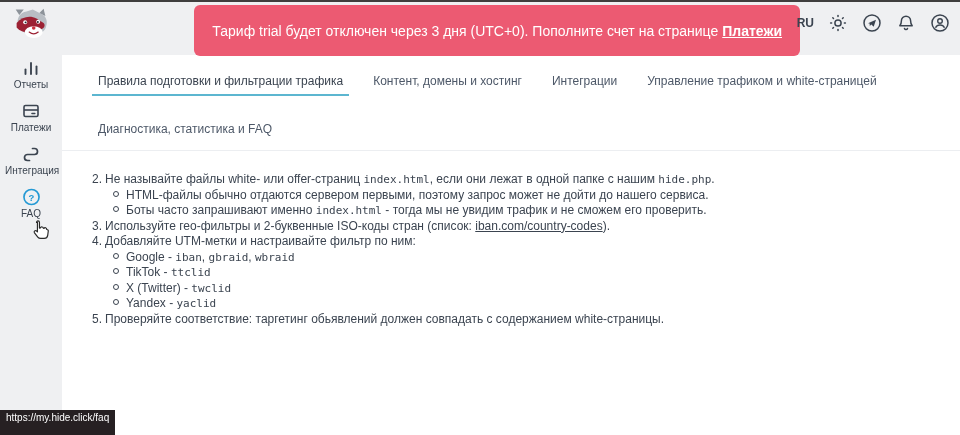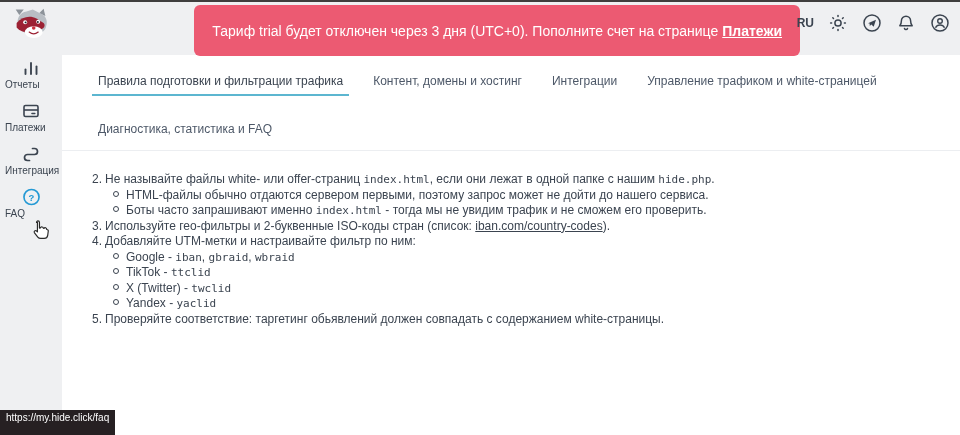--- a/index.html
+++ b/index.html
@@ -3,21 +3,21 @@
 <meta charset="utf-8">
 <style>
   html,body{margin:0;padding:0;}
   .page{position:relative;width:960px;height:435px;background:#ffffff;overflow:hidden;
         font-family:"Liberation Sans",sans-serif;color:#3b4450;}
   .top-edge{position:absolute;top:0;left:0;width:100%;height:2px;background:#3f3e3e;z-index:10;}
   .grey-top{position:absolute;top:0;left:0;width:100%;height:55px;background:#eff0f2;z-index:1;}
   .sidebar{position:absolute;top:0;left:0;width:62px;height:417px;background:#eff0f2;z-index:2;}
   .logo{display:block;margin:6px auto 0;width:40px;height:36px;}
   .nav{margin-top:16px;display:flex;flex-direction:column;align-items:center;}
-  .nav-item{width:52px;text-align:left;margin-bottom:11px;cursor:pointer;}
+  .nav-item{width:52px;text-align:center;margin-bottom:11px;cursor:pointer;}
   .nav-item .nicon{display:block;height:20px;margin:0 auto 1px;}
   .nav-label{font-size:10px;color:#3b4450;line-height:11px;}
   .card{position:absolute;left:62px;top:55px;width:898px;height:380px;background:#ffffff;
         border-top-left-radius:14px;z-index:3;}
   .banner{position:absolute;top:5px;right:160px;height:51px;display:flex;align-items:center;
           padding:0 18px;background:var(--banner-bg,#ec5a72);border-radius:6px;color:#fff;
           font-size:14px;white-space:nowrap;z-index:4;}
   .banner a{color:#fff;font-weight:bold;text-decoration:underline;margin-left:4px;cursor:pointer;}
   .header-right{position:absolute;top:0;right:10px;height:45px;display:flex;align-items:center;
                 gap:14px;z-index:4;}

